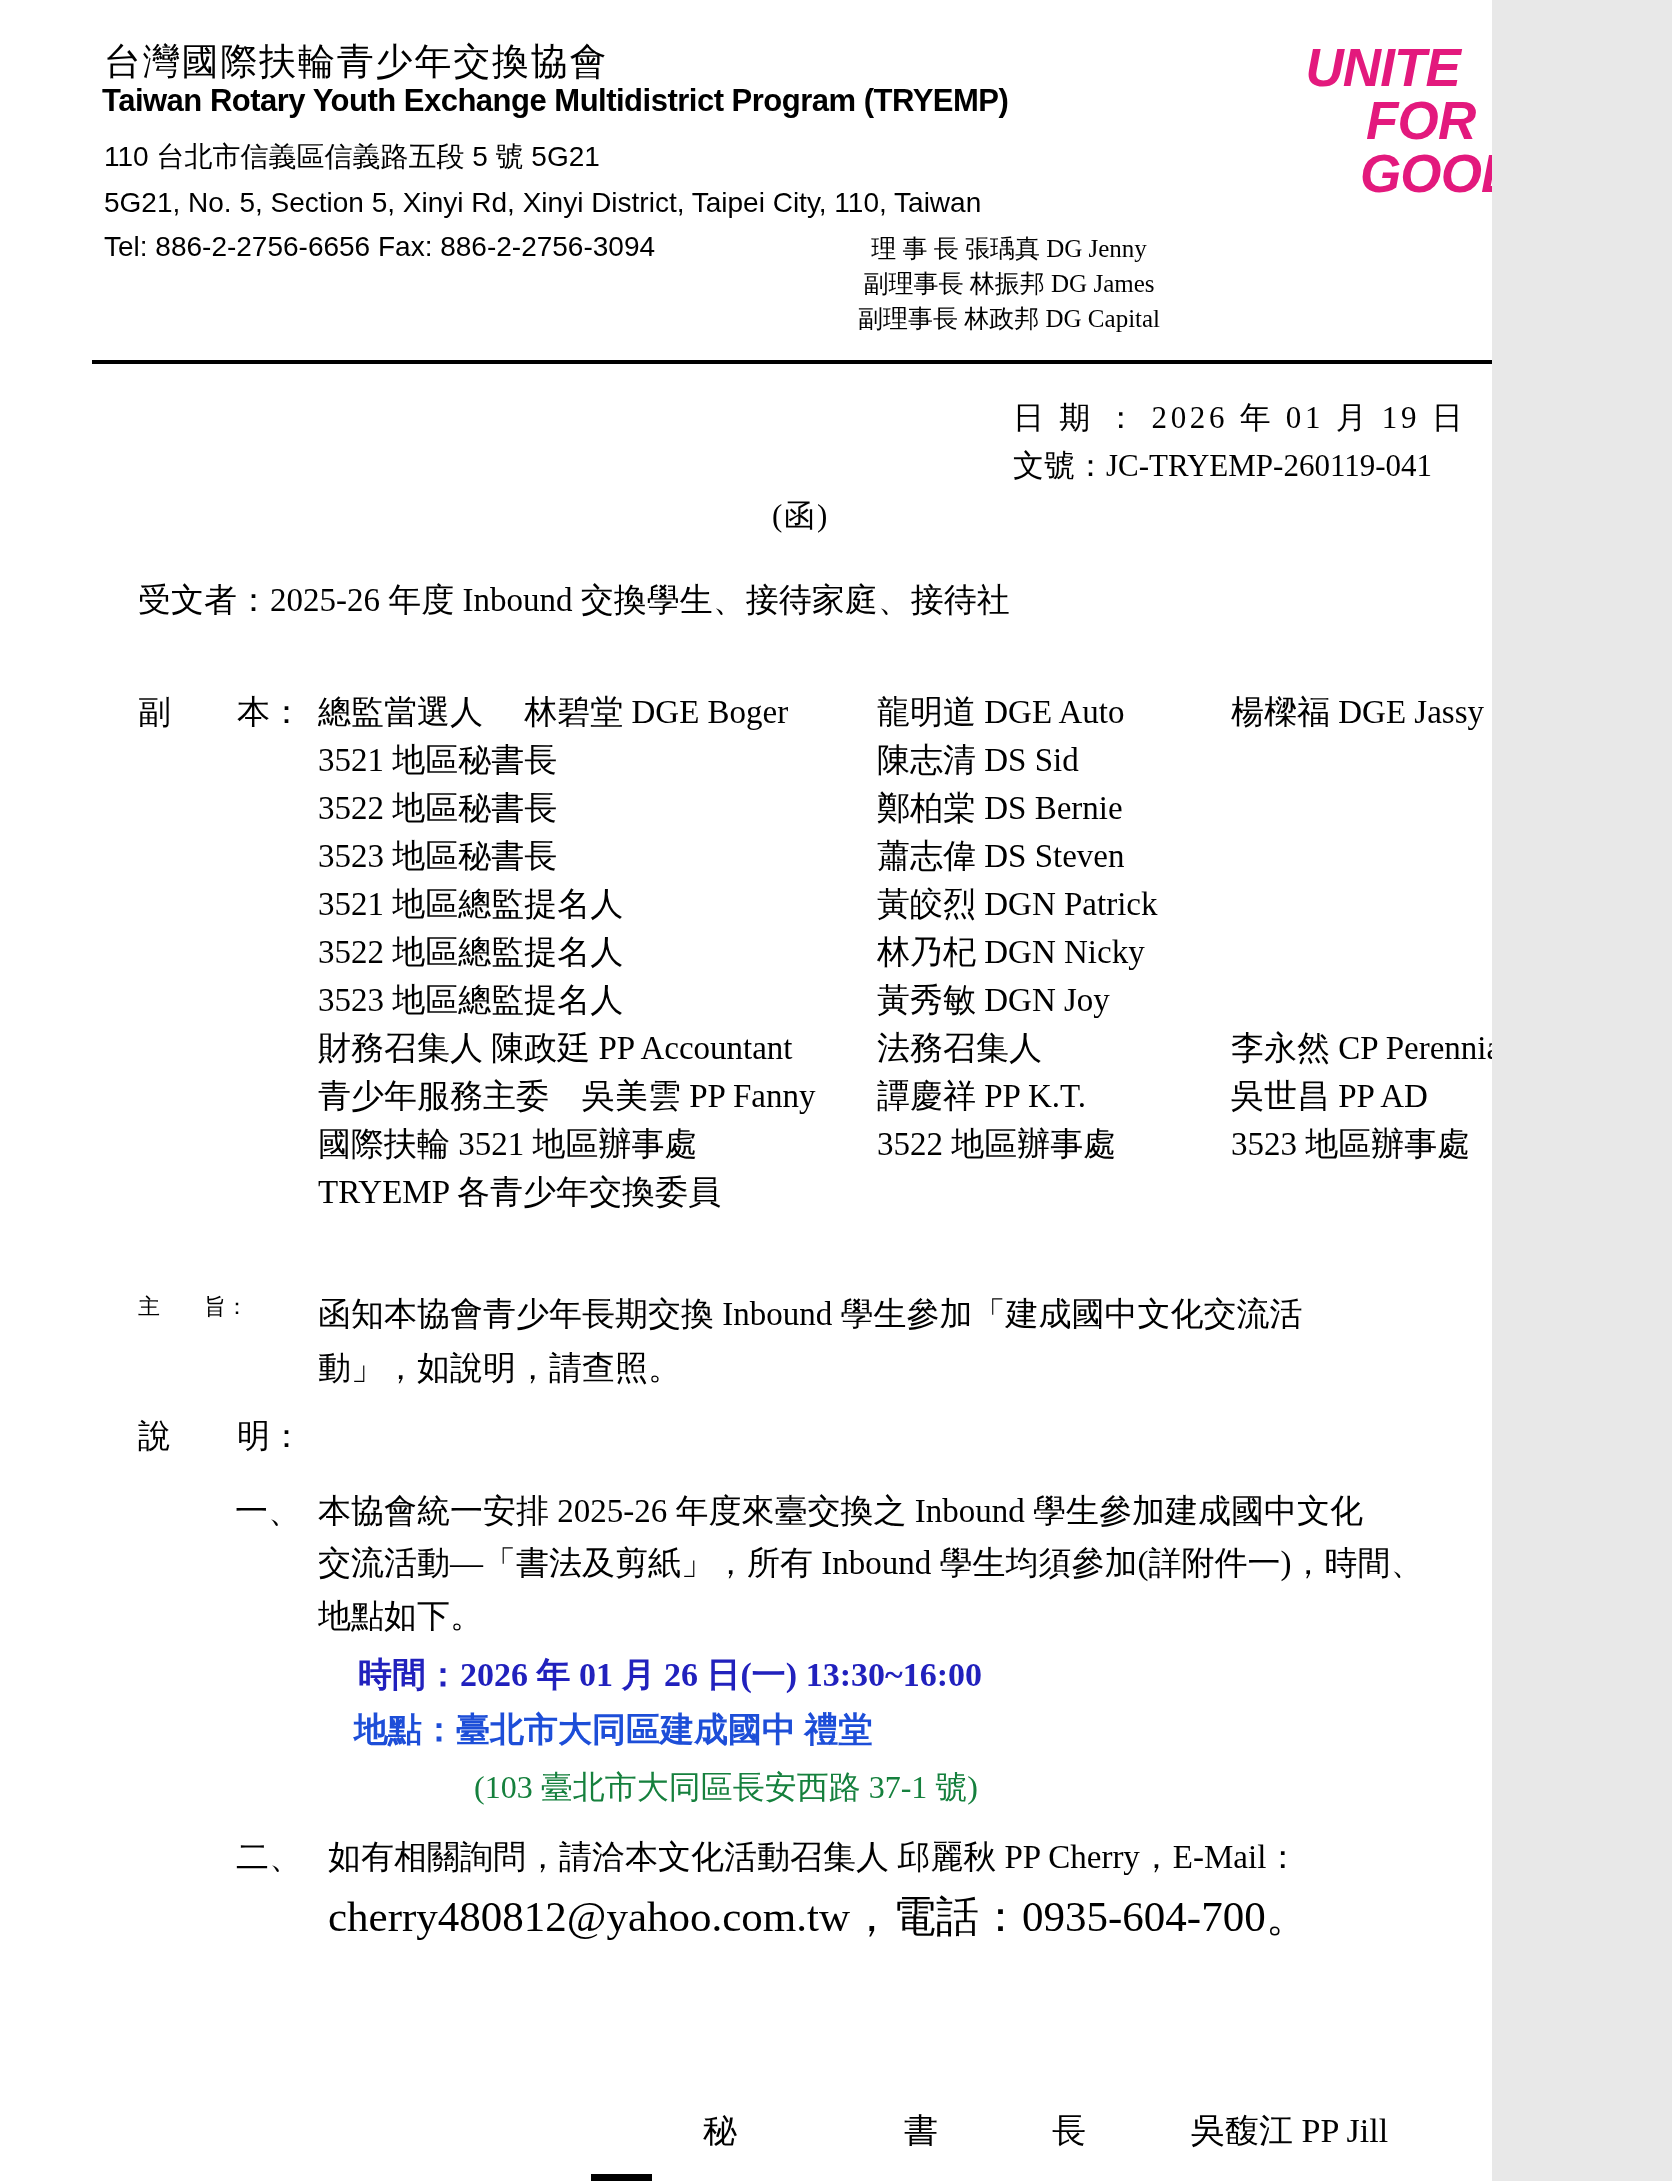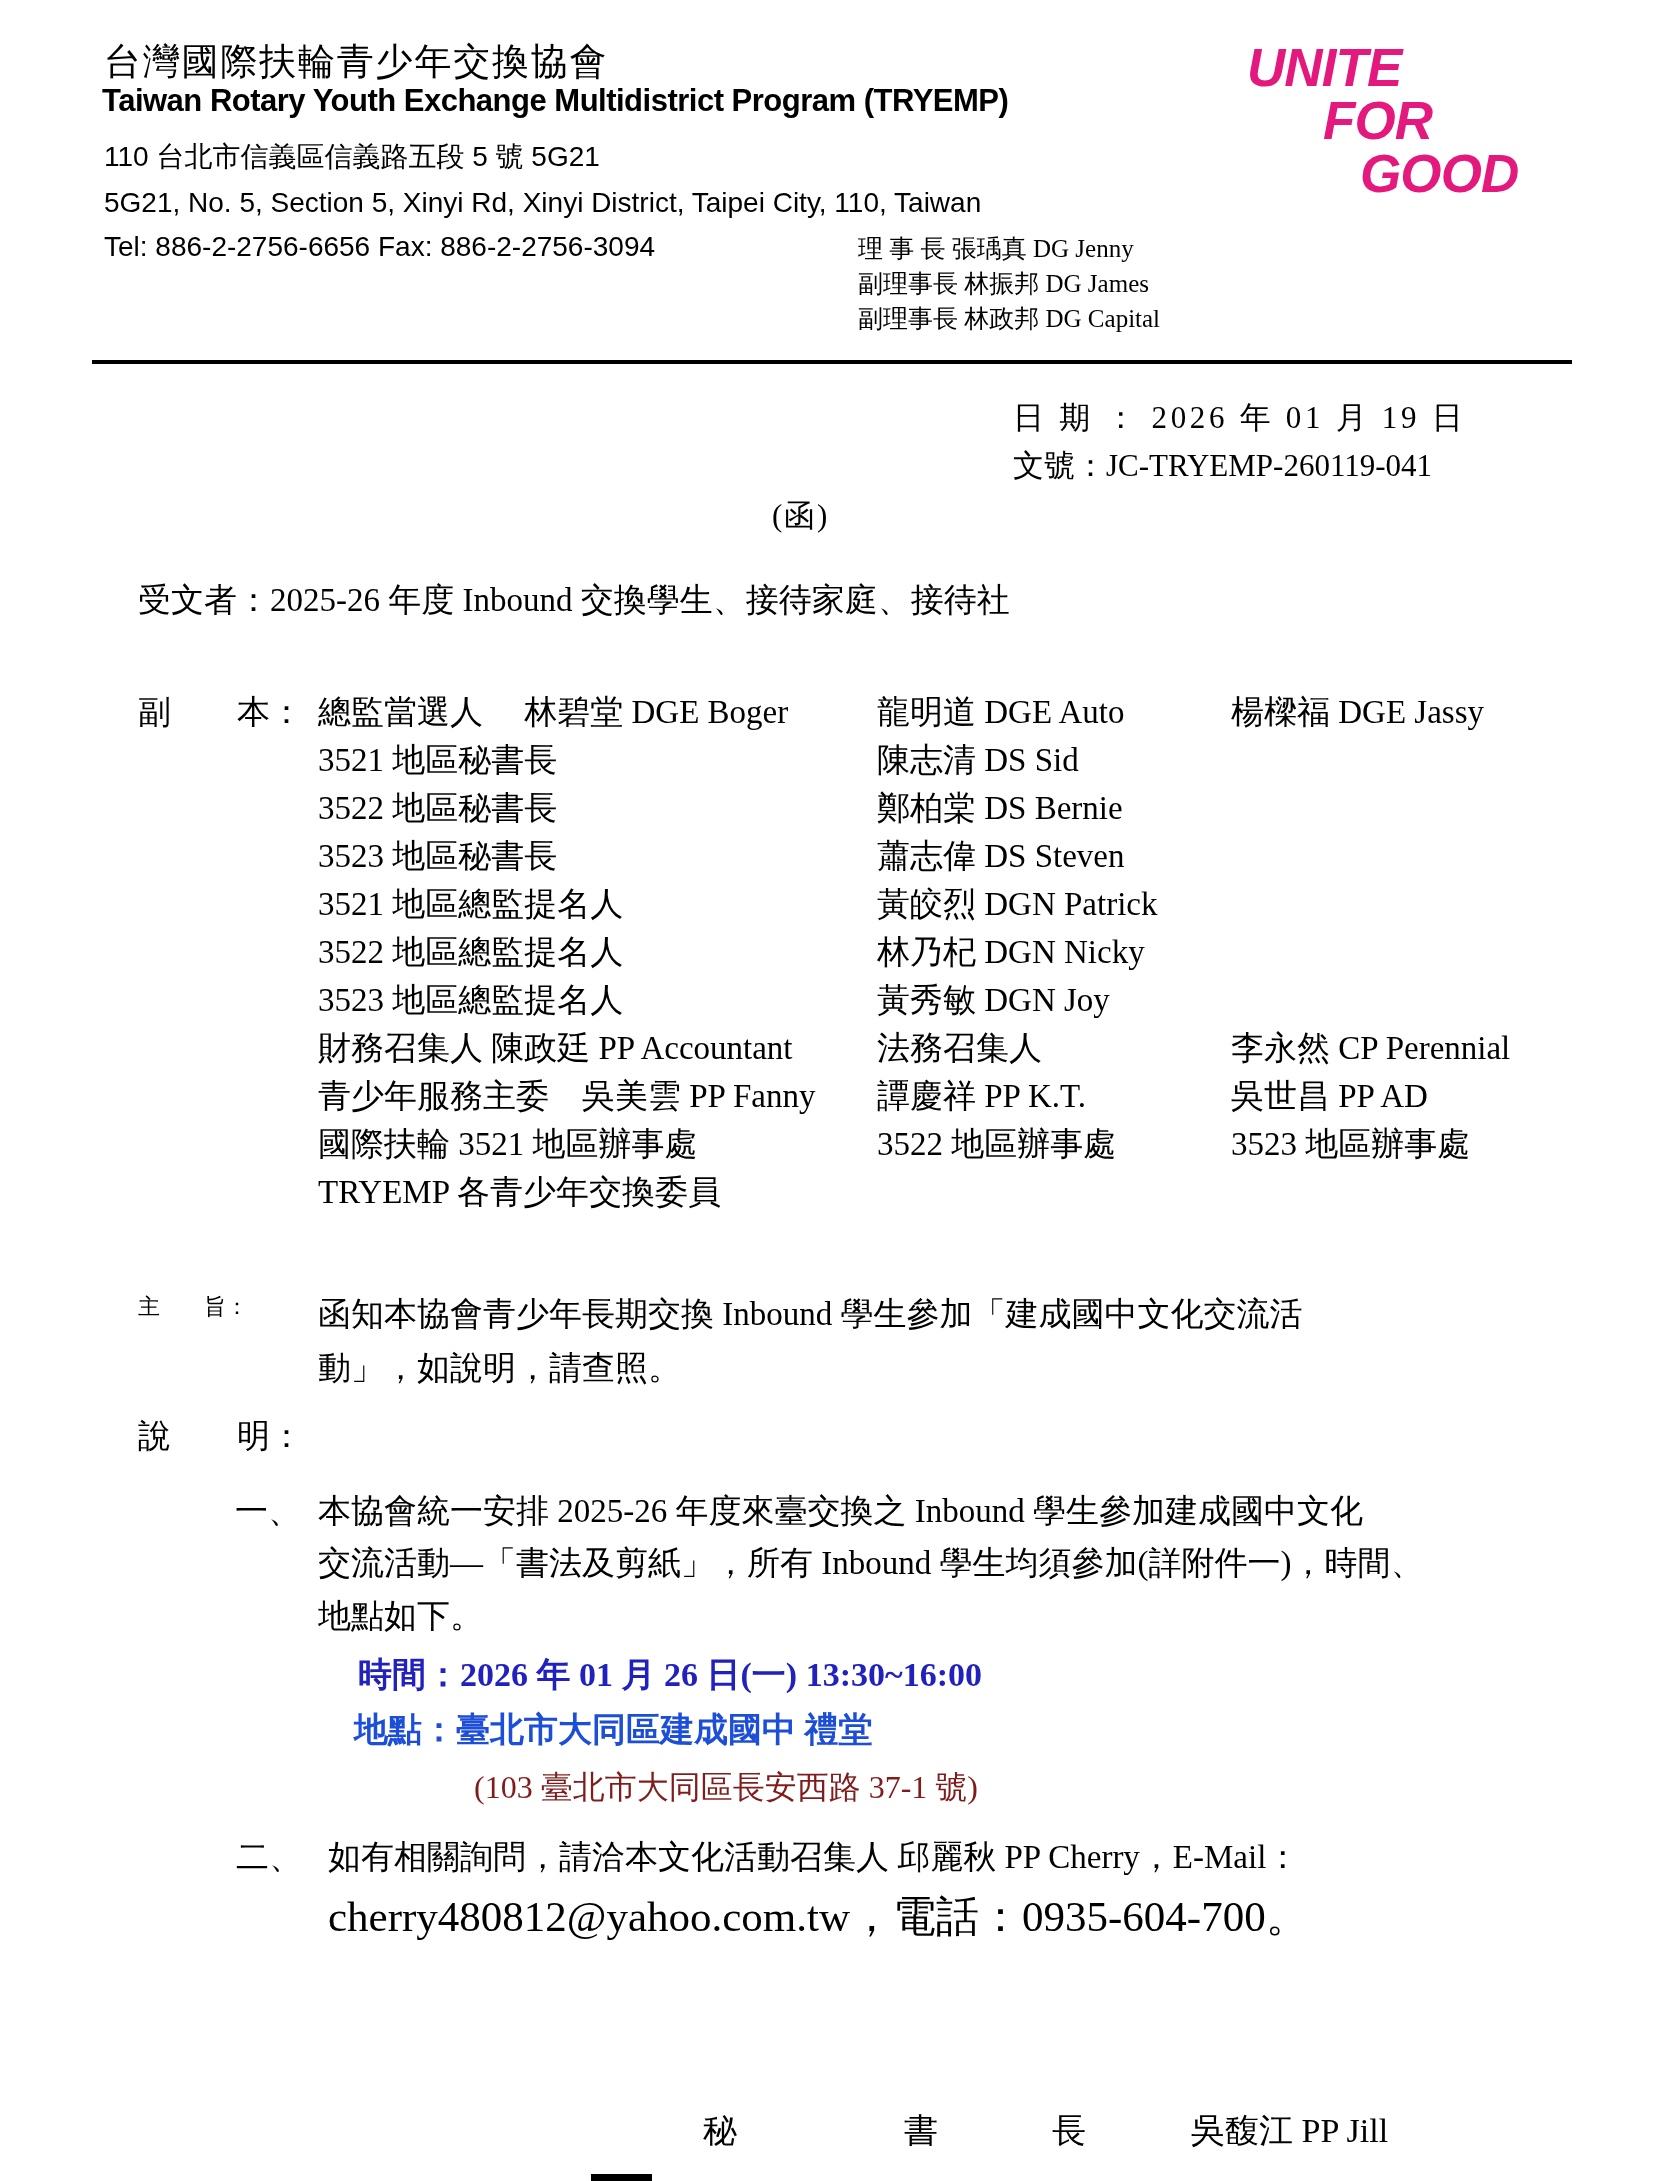--- a/index.html
+++ b/index.html
@@ -1,22 +1,23 @@
 <!DOCTYPE html>
 <html style="font-size:14.8px"><head>
 <meta charset="utf-8">
 <style>
   html,body{margin:0;padding:0;background:#e8e8e8;}
   .page{
     position:relative;
-    width:1672px;height:2182px;
+    width:1492px;height:2182px;
     background:#ffffff;
     font-family:"Liberation Serif","DejaVu Serif",serif;
     color:#000;
     overflow:hidden;
+    text-align:center;
   }
   .abs{position:absolute;white-space:nowrap;}
   .sans{font-family:"Liberation Sans","DejaVu Sans",sans-serif;}
   .org-zh{left:104px;top:37px;font-size:37px;letter-spacing:1.8px;}
   .org-en{left:102px;top:83px;font-size:31px;font-weight:bold;letter-spacing:-0.5px;}
   .addr-zh{left:104px;top:138px;font-size:28px;}
   .addr-en{left:104px;top:187px;font-size:28px;}
   .tel{left:104px;top:231px;font-size:28px;}
   .officers{left:858px;top:231px;font-size:25px;line-height:35px;white-space:nowrap;}
   .logo{left:1235px;top:41px;font-size:53px;line-height:53px;font-weight:bold;font-style:italic;letter-spacing:-0.9px;}
@@ -149,21 +150,21 @@
   <div class="abs subj-2">動」，如說明，請查照。</div>
 
   <div class="abs desc-label">說　　明：</div>
   <div class="abs item1-no">一、</div>
   <div class="abs item1-l1">本協會統一安排 2025-26 年度來臺交換之 Inbound 學生參加建成國中文化</div>
   <div class="abs item1-l2">交流活動—「書法及剪紙」，所有 Inbound 學生均須參加(詳附件一)，時間、</div>
   <div class="abs item1-l3">地點如下。</div>
 
   <div class="abs ev-time blue" style="color: rgb(33, 33, 189);">時間：2026 年 01 月 26 日(一) 13:30~16:00</div>
   <div class="abs ev-place blue" style="color: #1d4ed8;">地點：臺北市大同區建成國中  禮堂</div>
-  <div class="abs ev-addr blue" style="color: #7f1d1d;">(103 臺北市大同區長安西路 37-1 號)</div>
+  <div class="abs ev-addr blue" style="color: #15803d;">(103 臺北市大同區長安西路 37-1 號)</div>
 
   <div class="abs item2-no">二、</div>
   <div class="abs item2-l1">如有相關詢問，請洽本文化活動召集人  邱麗秋 PP Cherry，E-Mail：</div>
   <div class="abs item2-l2">cherry480812@yahoo.com.tw，電話：0935-604-700。</div>
 
   <div class="abs sig sig-t1">秘</div>
   <div class="abs sig sig-t2">書</div>
   <div class="abs sig sig-t3">長</div>
   <div class="abs sig sig-name">吳馥江 PP Jill</div>
 

